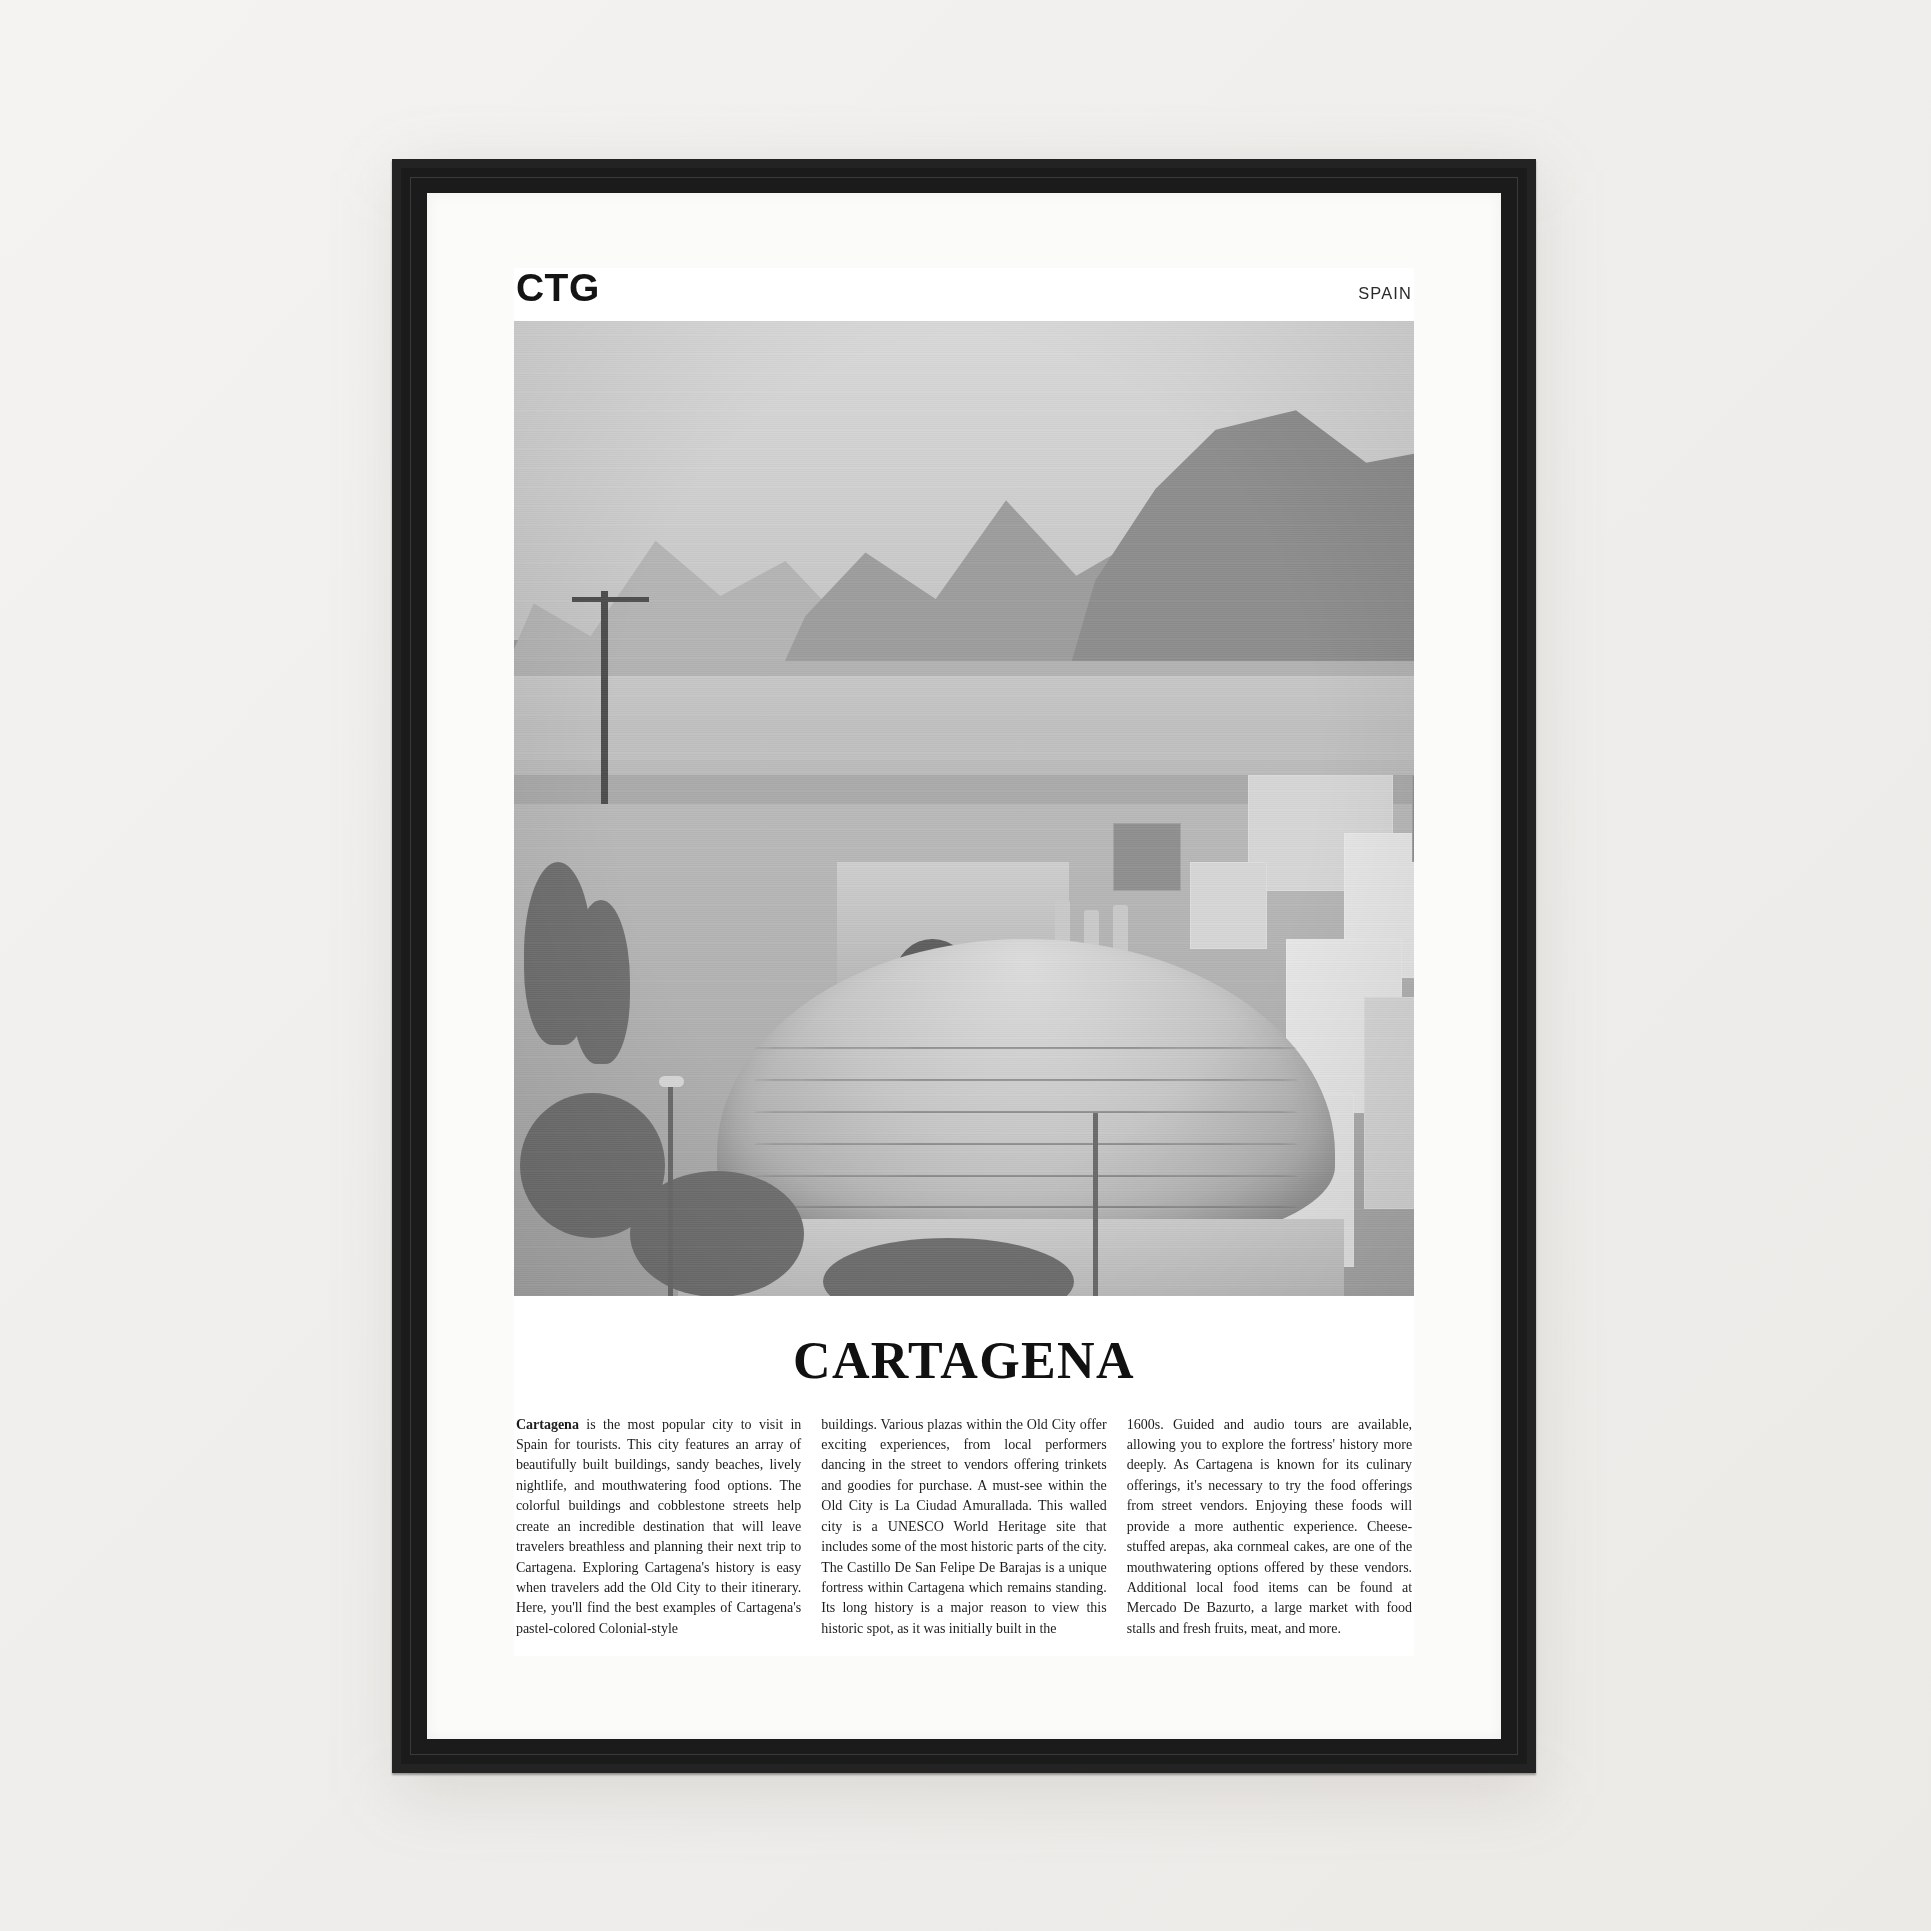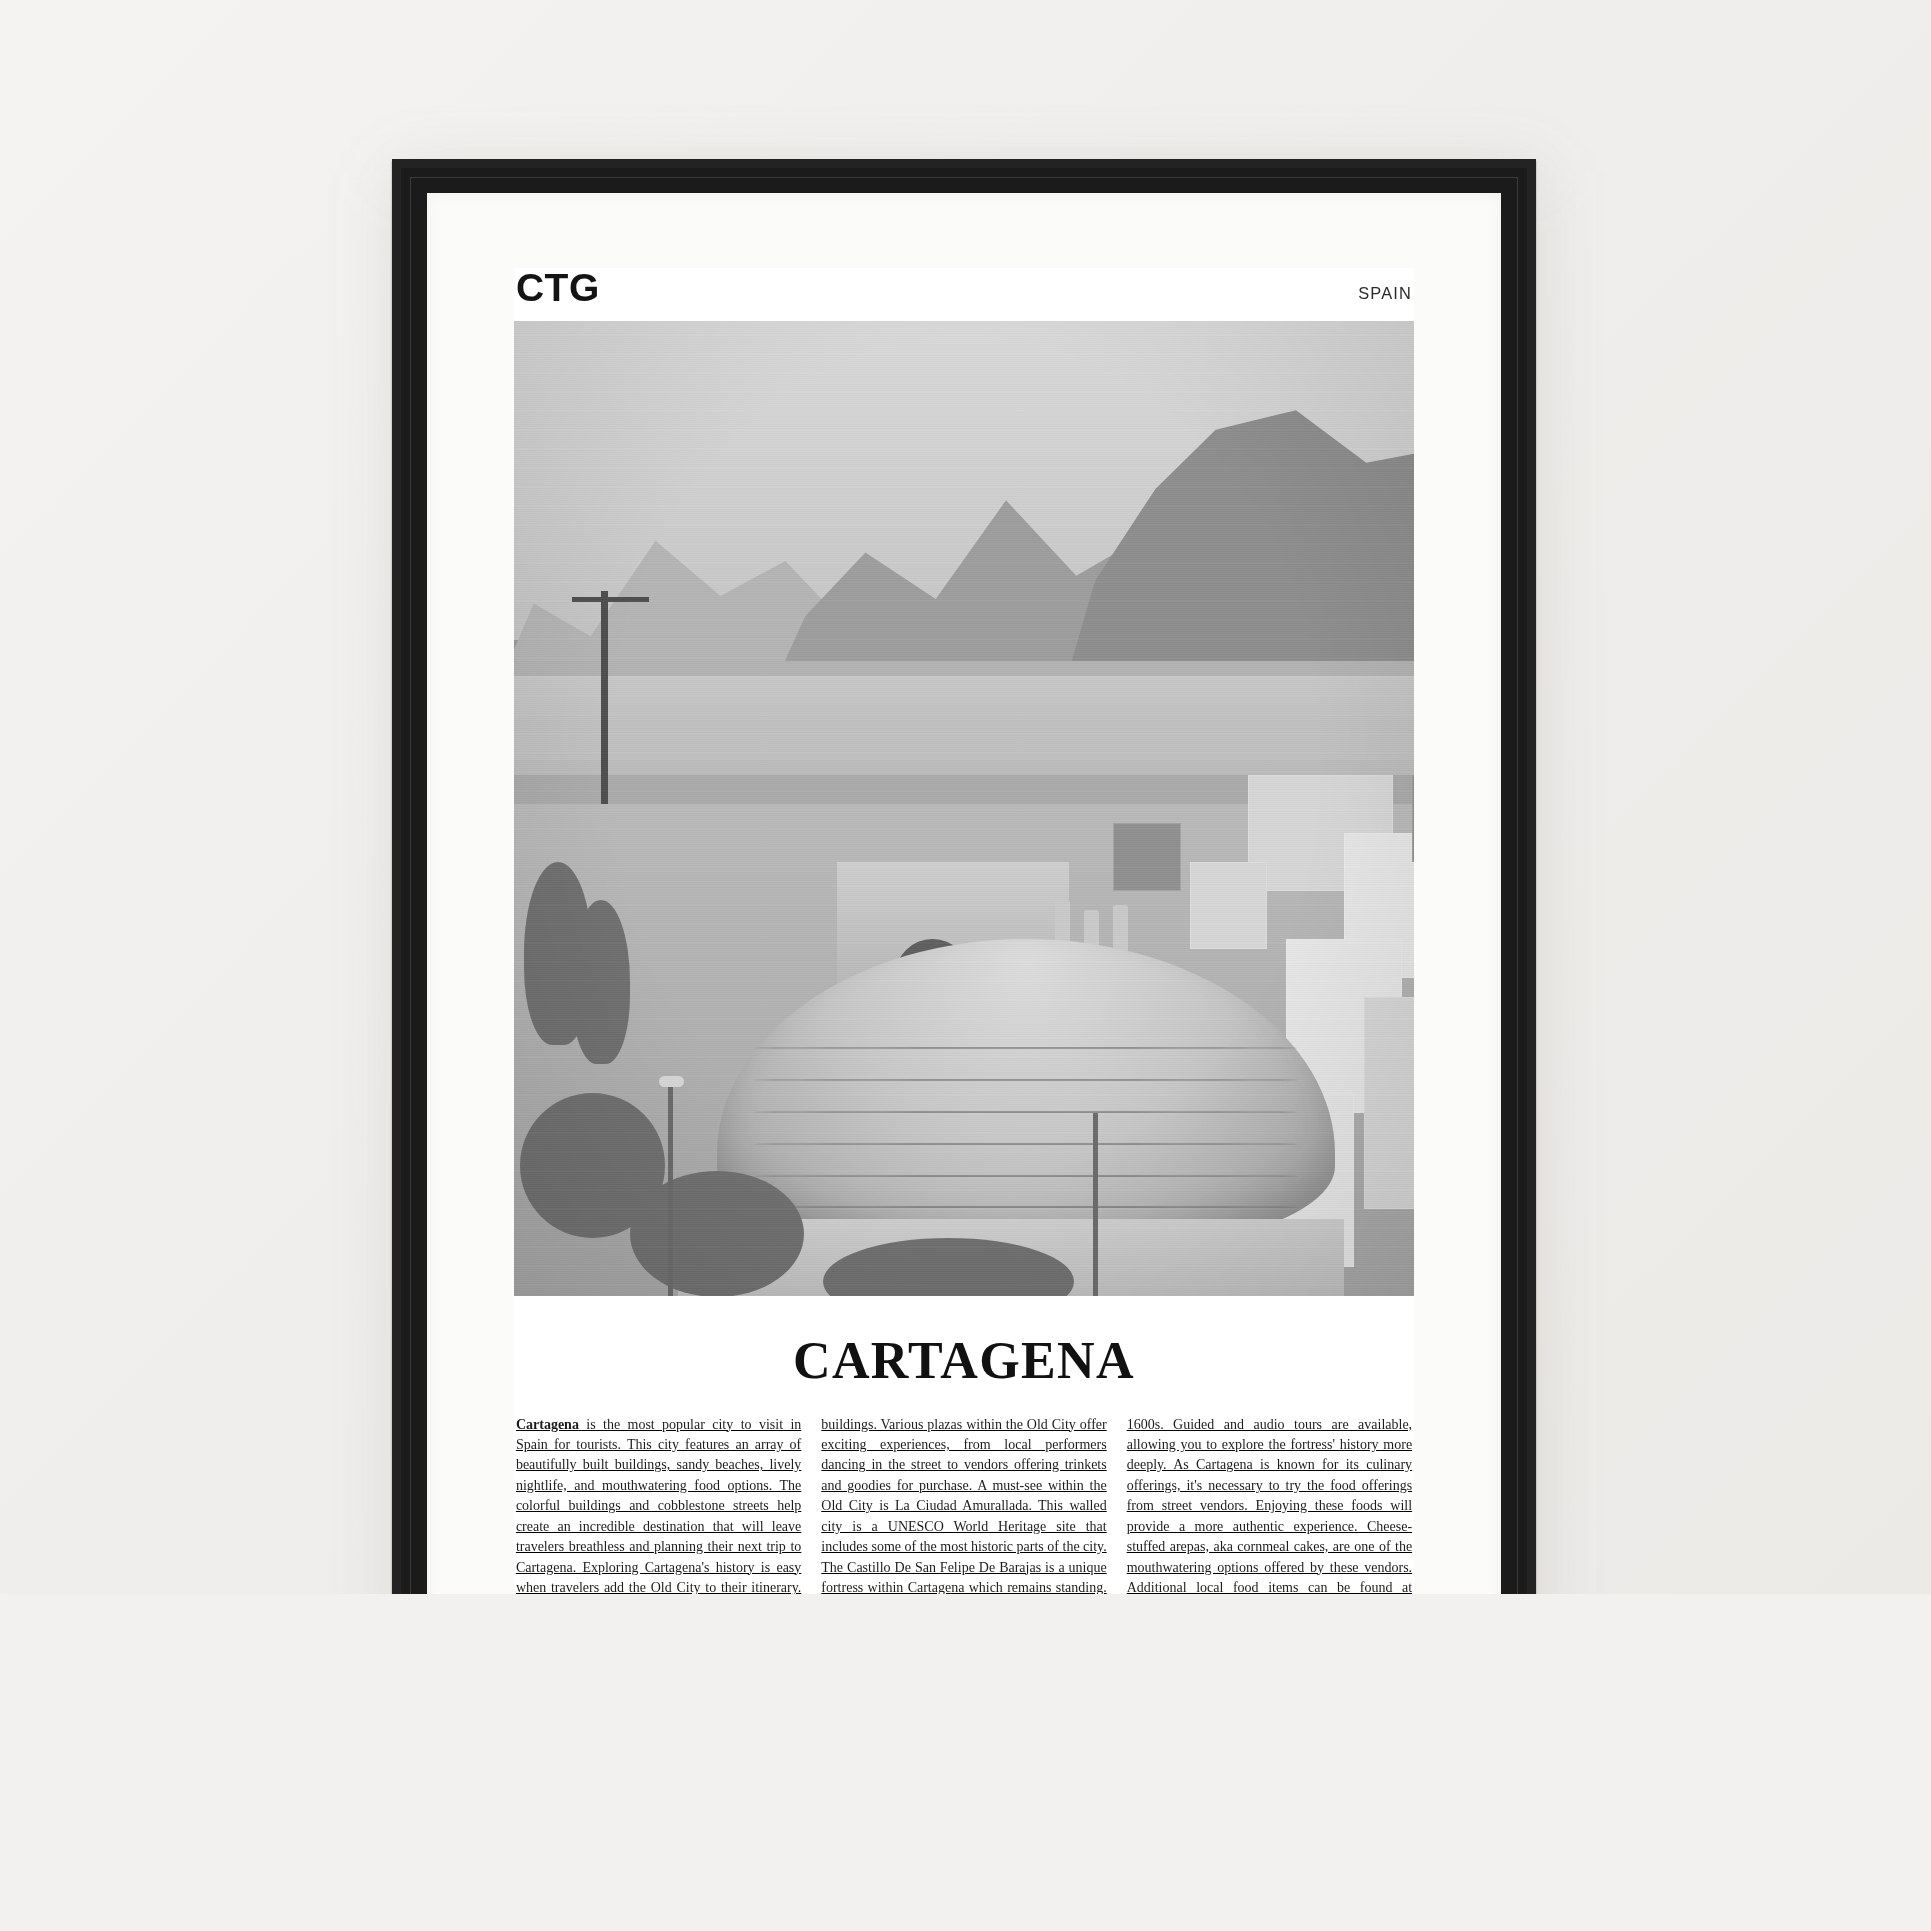--- a/index.html
+++ b/index.html
@@ -7,21 +7,21 @@
     padding: 0;
     width: 1931px;
     height: 1931px;
     background: #f2f1ef;
     font-family: "Liberation Serif", serif;
   }
 
   #stage {
     position: relative;
     width: 1931px;
-    height: 1594px;
+    height: 1931px;
     background: linear-gradient(135deg, #f4f3f1 0%, #efeeec 45%, #eceae7 100%);
     overflow: hidden;
   }
 
   
   .frame-shadow {
     position: absolute;
     left: 398px;
     top: 172px;
     width: 1139px;
@@ -219,21 +219,20 @@
     font-size: 52px;
     letter-spacing: 1.4px;
     color: #111111;
     margin: 35px 0 25px 0;
   }
 
   .cols {
     display: flex;
     gap: 20px;
     padding: 0 1.9px;
-    text-decoration: underline;
   }
   .col {
     flex: 1 1 0;
     font-family: "Liberation Serif", serif;
     font-size: 14px;
     line-height: 1.46;
     color: #1c1c1c;
     text-align: justify;
     hyphens: auto;
     -webkit-hyphens: auto;

